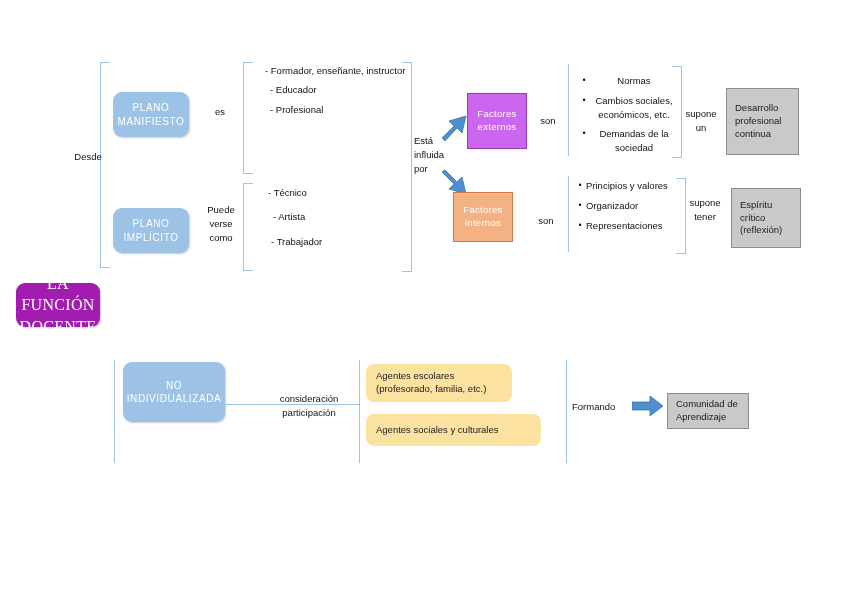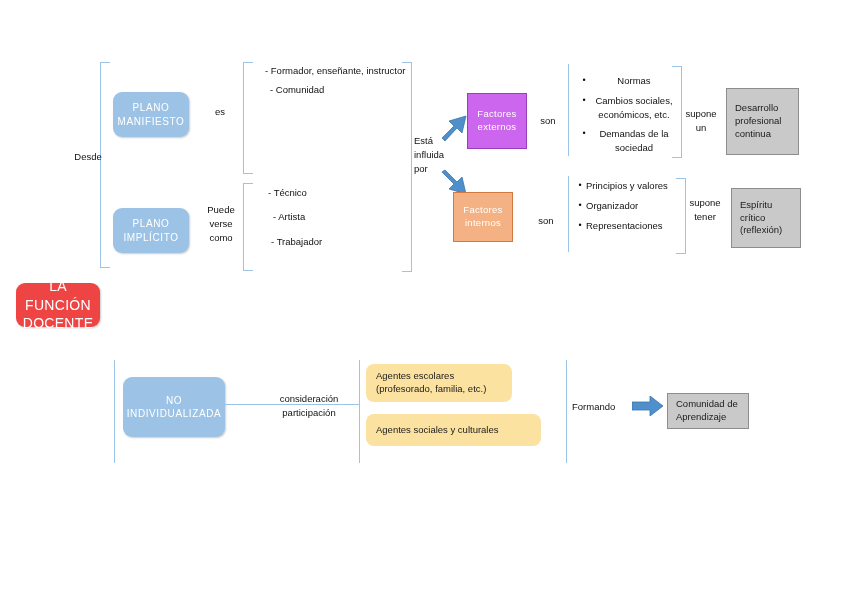--- a/index.html
+++ b/index.html
@@ -17,25 +17,26 @@
   
   .node{
     box-sizing:border-box;
     display:flex;align-items:center;justify-content:center;
     text-align:center;
     line-height:1.35;
   }
   .rounded{border-radius:9px;}
 
   .node-main{
-    background:#ef4444;
+    background:#a21caf;
     color:#ffffff;
-    font-size:14px;
+    font-size:16px;
     letter-spacing:.3px;
     box-shadow:1px 1px 2px rgba(0,0,0,.22);
+    font-family:Liberation Serif, serif;
   }
   .node-plano{
     background:#9cc3e5;
     color:#ffffff;
     font-size:10px;
     letter-spacing:.6px;
     box-shadow:1px 1px 2px rgba(0,0,0,.20);
   }
   .node-ext{
     background:#cc66ee;
@@ -141,21 +142,22 @@
     <span style="white-space: pre-line;">PLANO
 MANIFIESTO</span>
   </div>
 
   <div class="lbl" style="left:207px;top:105px;width:26px;">es</div>
 
   <div class="brk brk-left" style="left:243px;top:62px;height:110px;"></div>
 
   <div class="txtlist" style="left:249px;top:64px;width:160px;">
     <div class="li">- Formador, enseñante, instructor</div>
-    <div class="li" style="padding-left:5px;">- Comunidad</div>
+    <div class="li" style="padding-left:5px;">- Educador</div>
+    <div class="li" style="padding-left:5px;">- Profesional</div>
   </div>
 
   <div class="abs node rounded node-plano" style="left:113px;top:208px;width:76px;height:45px;">
     <span style="white-space: pre-line;">PLANO
 IMPLÍCITO</span>
   </div>
 
   <div class="lbl" style="left: 201px; top: 203px; width: 40px; white-space: pre-line;">Puede
 verse
 como</div>
@@ -251,21 +253,21 @@
 tener</div>
 
   <div class="abs node node-gray" style="left:731px;top:188px;width:70px;height:60px;">
     <span style="white-space: pre-line;">Espíritu
 crítico
 (reflexión)</span>
   </div>
 
   <div class="vline" style="left:114px;top:360px;height:103px;"></div>
 
-  <div class="abs node rounded node-plano" style="left:123px;top:377px;width:102px;height:60px;">
+  <div class="abs node rounded node-plano" style="left:123px;top:362px;width:102px;height:60px;">
     <span style="white-space: pre-line;">NO
 INDIVIDUALIZADA</span>
   </div>
 
   <div class="hline" style="left:225px;top:404px;width:134px;"></div>
 
   <div class="lbl" style="left: 264px; top: 392px; width: 90px; white-space: pre-line;">consideración
 participación</div>
 
   <div class="vline" style="left:359px;top:360px;height:103px;"></div>

